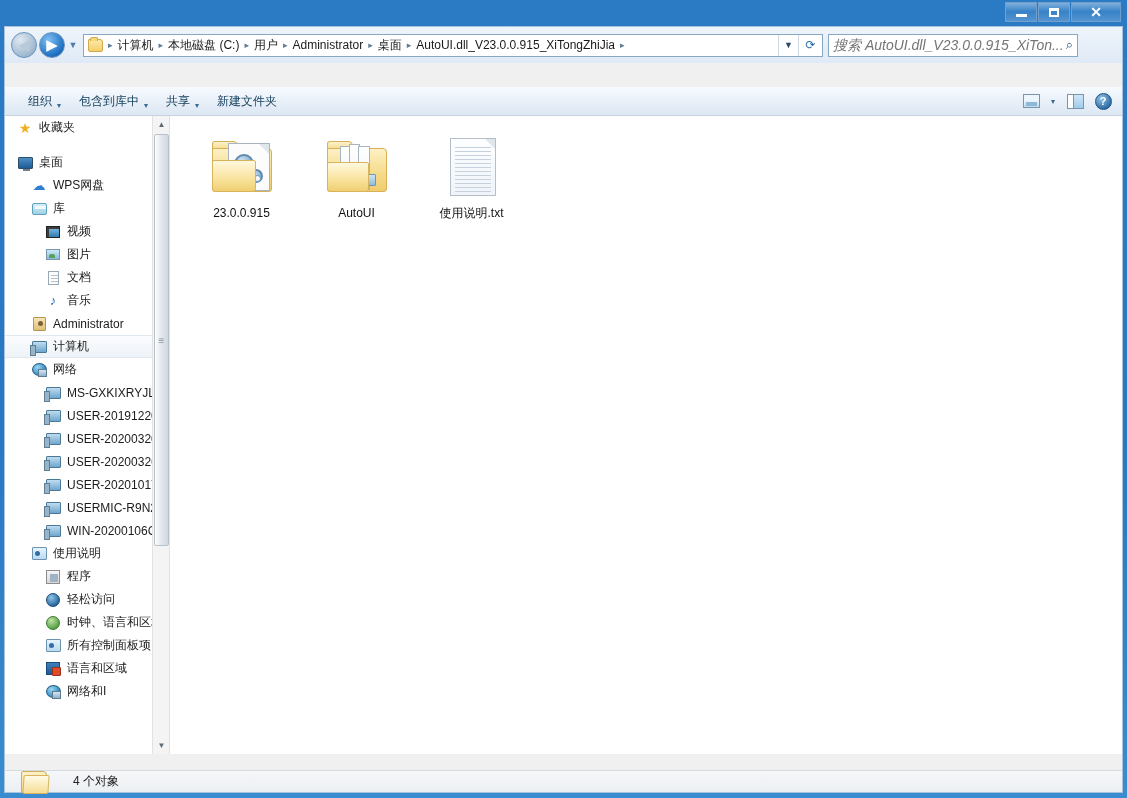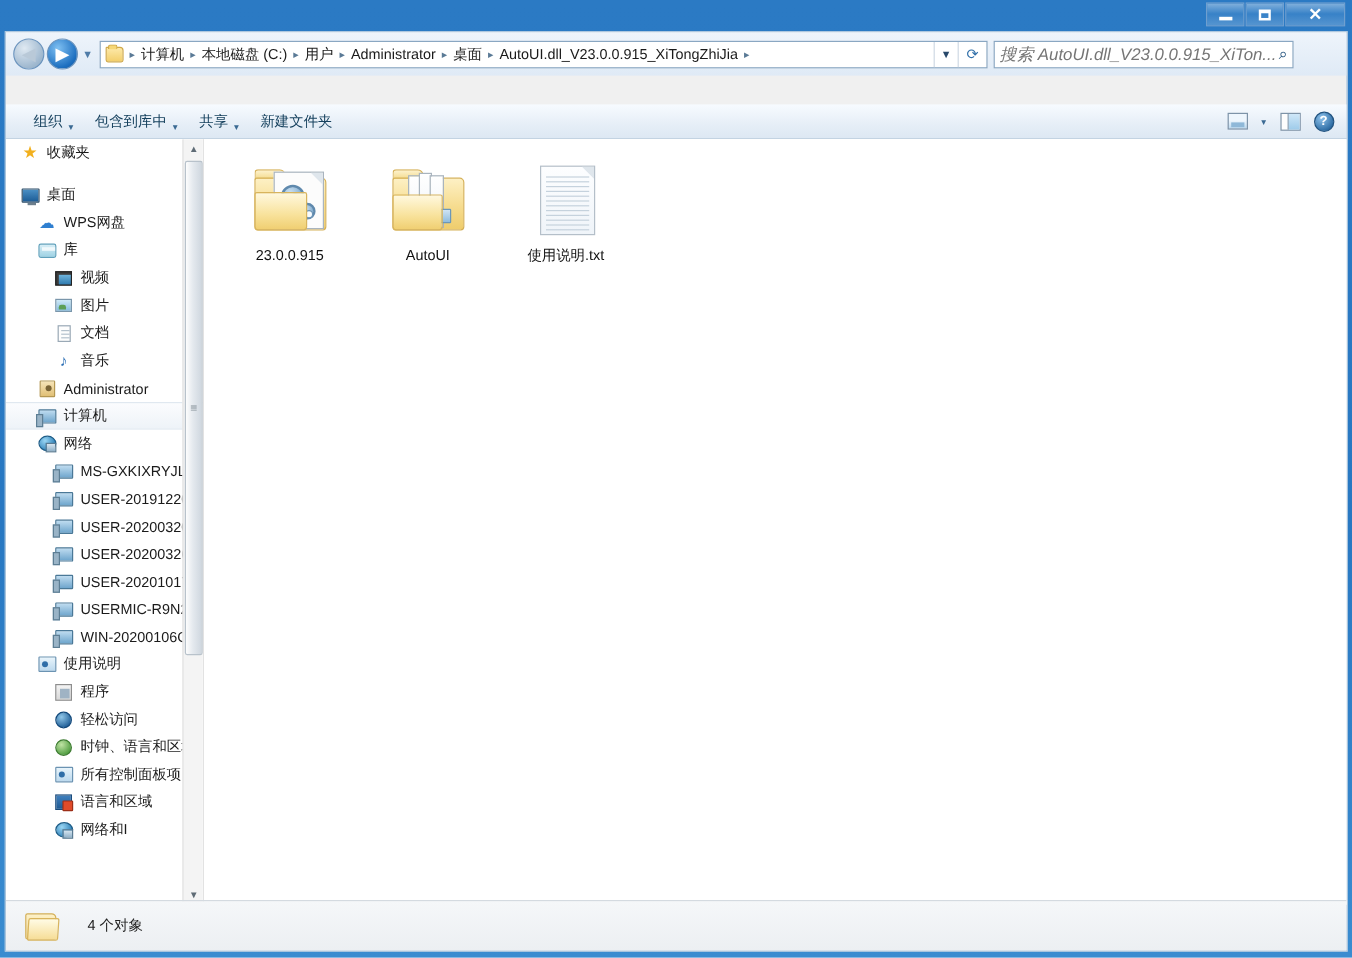--- a/index.html
+++ b/index.html
@@ -303,21 +303,21 @@
   #ico-txt {
     position: absolute; left: 14px; top: 8px; width: 46px; height: 58px;
     background: linear-gradient(180deg,#fdfeff,#eff4f9);
     border: 1px solid #b4bfc9;
   }
   .txt-lines { position: absolute; left: 4px; top: 8px; right: 4px; }
   .txt-lines i { display: block; height: 1px; background: #c5d2dd; margin-bottom: 3px; }
 
   
   #statusbar {
-    position: absolute; left: 0; right: 0; bottom: 0; height: 42px;
+    position: absolute; left: 0; right: 0; bottom: 0; height: 22px;
     background: linear-gradient(180deg,#f5f7f9,#eceff2);
     border-top: 1px solid #d4dae0;
     display: flex; align-items: center; padding-left: 14px;
   }
   #status-folder-ico {
     width: 34px; height: 28px; position: relative; flex: 0 0 34px;
   }
   #status-folder-ico .sf-back {
     position: absolute; left: 2px; top: 3px; width: 26px; height: 22px;
     background: linear-gradient(180deg,#fdf1c8,#f2d585);

